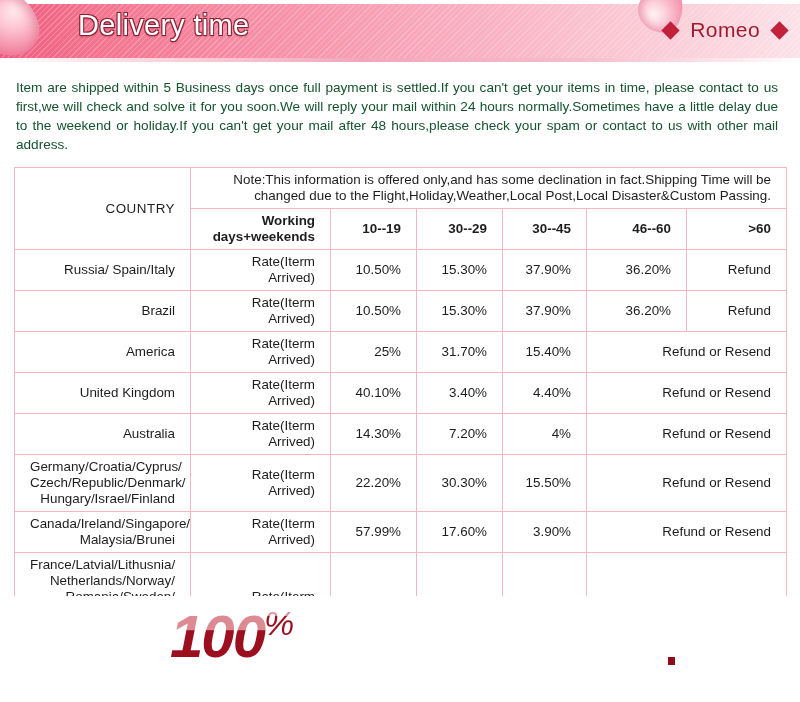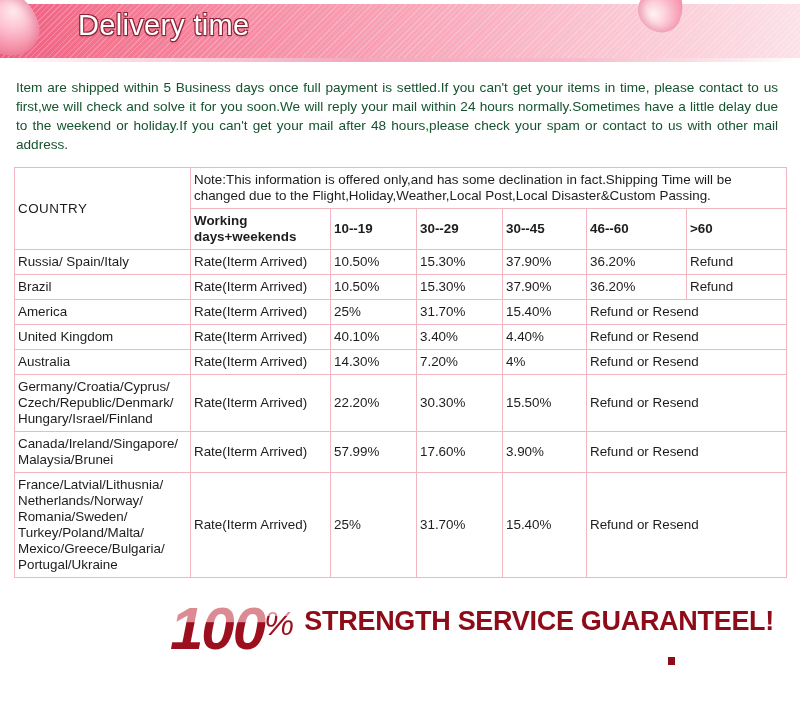--- a/index.html
+++ b/index.html
@@ -142,22 +142,22 @@
     margin: 13px 0 0 14px;
     width: 772px;
   }
   table.rates {
     border-collapse: collapse;
     width: 772px;
     table-layout: fixed;
   }
   table.rates td {
     border: 1px solid #f0b7c0;
-    padding: 4px 3px;
-    text-align: left;
+    padding: 4px 15px;
+    text-align: right;
     vertical-align: middle;
     font-size: 13.4px;
     color: #1d1d1d;
     line-height: 16px;
   }
   table.rates {
     border: 1px solid #e79aa8;
   }
   .c-country   { width: 176px; }
   .c-rate      { width: 140px; }
@@ -222,20 +222,21 @@
     font-style: italic;
     letter-spacing: -2px;
     line-height: 58px;
     color: #9c0f1e;
     background: linear-gradient(to bottom,
       #dd8b92 0%, #dd8b92 38%, #9c0f1e 39%, #9c0f1e 100%);
     -webkit-background-clip: text;
     background-clip: text;
     -webkit-text-fill-color: transparent;
     padding-right: 2px;
+    margin-top: 8px;
   }
   .pct {
     font-size: 34px;
     font-weight: normal;
     font-style: italic;
     color: #9c0f1e;
     background: linear-gradient(to bottom,
       #dd8b92 0%, #dd8b92 34%, #9c0f1e 35%, #9c0f1e 100%);
     -webkit-background-clip: text;
     background-clip: text;
@@ -272,20 +273,25 @@
 </style>
 </head>
 <body>
 
 <div class="banner">
   <div class="banner-bar"></div>
   <div class="banner-underline"></div>
   <div class="petal petal-left"></div>
   <div class="petal petal-right"></div>
   <div class="banner-title">Delivery time</div>
+  <div class="brand">
+    <span class="diamond"></span>
+    <span class="brand-name">Romeo</span>
+    <span class="diamond"></span>
+  </div>
 </div>
 
 <div class="intro">Item are shipped within 5 Business days once full payment is settled.If you can't get your items in time, please contact to us first,we will check and solve it for you soon.We will reply your mail within 24 hours normally.Sometimes have a little delay due to the weekend or holiday.If you can't get your mail after 48 hours,please check your spam or contact to us with other mail address.</div>
 
 <div class="table-wrap">
   <table class="rates">
     <colgroup>
       <col class="c-country">
         <col class="c-rate">
         <col class="c-n1">
@@ -380,17 +386,16 @@
         </tr>
       </tbody>
   </table>
 </div>
 
 <div class="bottom">
   <div class="bottom-inner">
     <span class="hundred">100</span>
     <span class="pct">%</span>
     <span class="slogan">
-      <div class="slogan-2">STRENGTH SERVICE GUARANTEEL!</div>
     </span>
   </div>
 </div>
 <div class="excl-tip"></div>
 
 </body></html>

